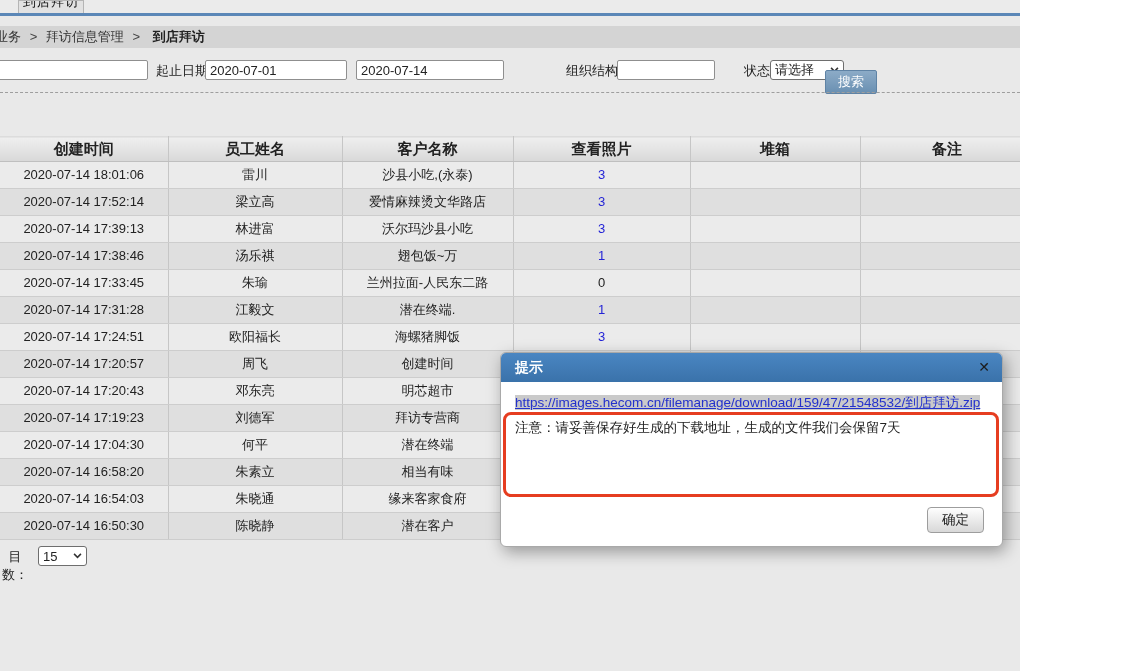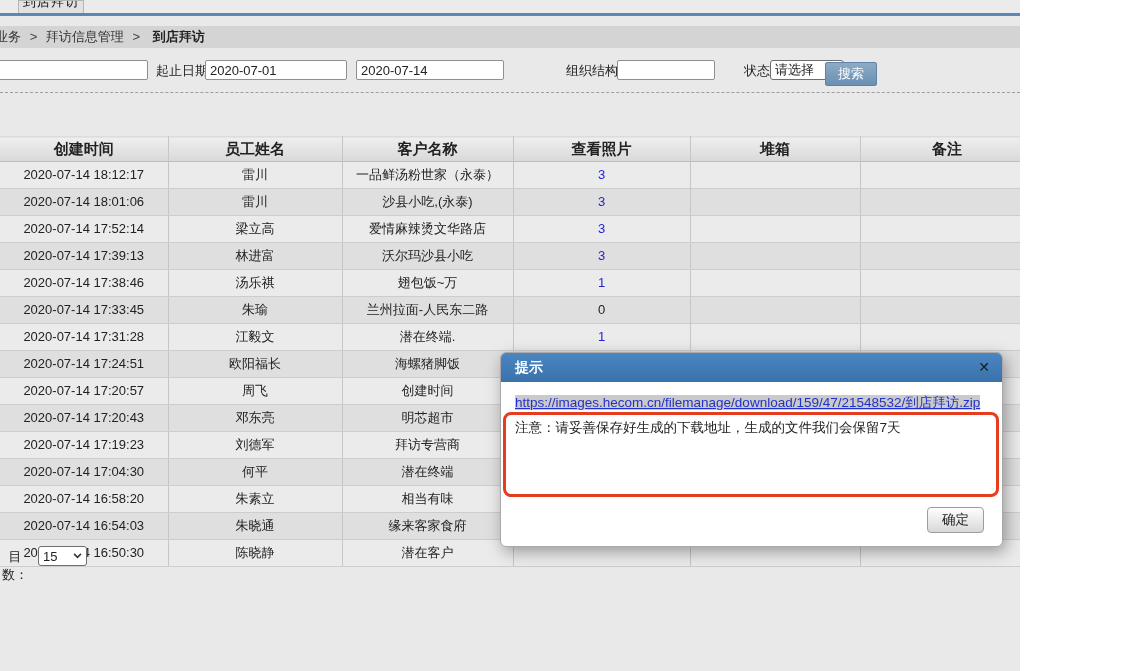--- a/index.html
+++ b/index.html
@@ -19,21 +19,21 @@
   .crumb-current{font-weight:bold;margin-left:4px;color:#222;}
 
   
   .filters{position:absolute;top:58px;left:0;right:0;height:28px;}
   .filters .lbl{position:absolute;top:0;height:26px;line-height:26px;color:#222;}
   .tinput{position:absolute;top:2px;height:18px;background:#fff;border:1px solid #8f8f8f;border-radius:2px;
           font:13px "Liberation Sans","DejaVu Sans",sans-serif;padding:0 4px;color:#222;box-sizing:content-box;}
   .selbox{position:absolute;top:2px;height:20px;background:#fff;border:1px solid #6e6e6e;border-radius:3px;
           display:flex;align-items:center;padding:0 4px;gap:16px;cursor:pointer;box-sizing:border-box;}
   .selbox svg{flex:none;}
-  .search-btn{position:absolute;top:4px;left:825px;width:52px;height:24px;border:1px solid #5f83a5;border-radius:2px;
+  .search-btn{position:absolute;top:12px;left:825px;width:52px;height:24px;border:1px solid #5f83a5;border-radius:2px;
           background:linear-gradient(#8cabc7,#6a90b2);color:#fff;font:13px "Liberation Sans","DejaVu Sans",sans-serif;
           cursor:pointer;}
   .dashline{position:absolute;top:92px;left:0;right:0;border-top:1px dashed #9e9e9e;}
 
   
   table.grid{position:absolute;top:136px;left:0;width:1034px;border-collapse:collapse;table-layout:fixed;}
   .grid th{height:22px;background:linear-gradient(#efefef,#d8d8d8);font-weight:bold;color:#222;font-size:15px;
            border-right:1px solid #c6c6c6;border-bottom:1px solid #bfbfbf;border-top:1px solid #dcdcdc;text-align:center;}
   .grid td{height:24px;line-height:24px;text-align:center;font-size:13px;color:#222;
            border-right:1px solid #c6c6c6;border-bottom:1px solid #cdcdcd;overflow:hidden;white-space:nowrap;}
@@ -118,28 +118,20 @@
           <th>创建时间</th>
           <th>员工姓名</th>
           <th>客户名称</th>
           <th>查看照片</th>
           <th>堆箱</th>
           <th>备注</th>
         </tr>
       </thead>
     <tbody>
         <tr>
-          <td>2020-07-14 18:12:17</td>
-          <td>雷川</td>
-          <td>一品鲜汤粉世家（永泰）</td>
-          <td><span class="photo-link">3</span></td>
-          <td></td>
-          <td></td>
-        </tr>
-        <tr>
           <td>2020-07-14 18:01:06</td>
           <td>雷川</td>
           <td>沙县小吃,(永泰)</td>
           <td><span class="photo-link">3</span></td>
           <td></td>
           <td></td>
         </tr>
         <tr>
           <td>2020-07-14 17:52:14</td>
           <td>梁立高</td>

